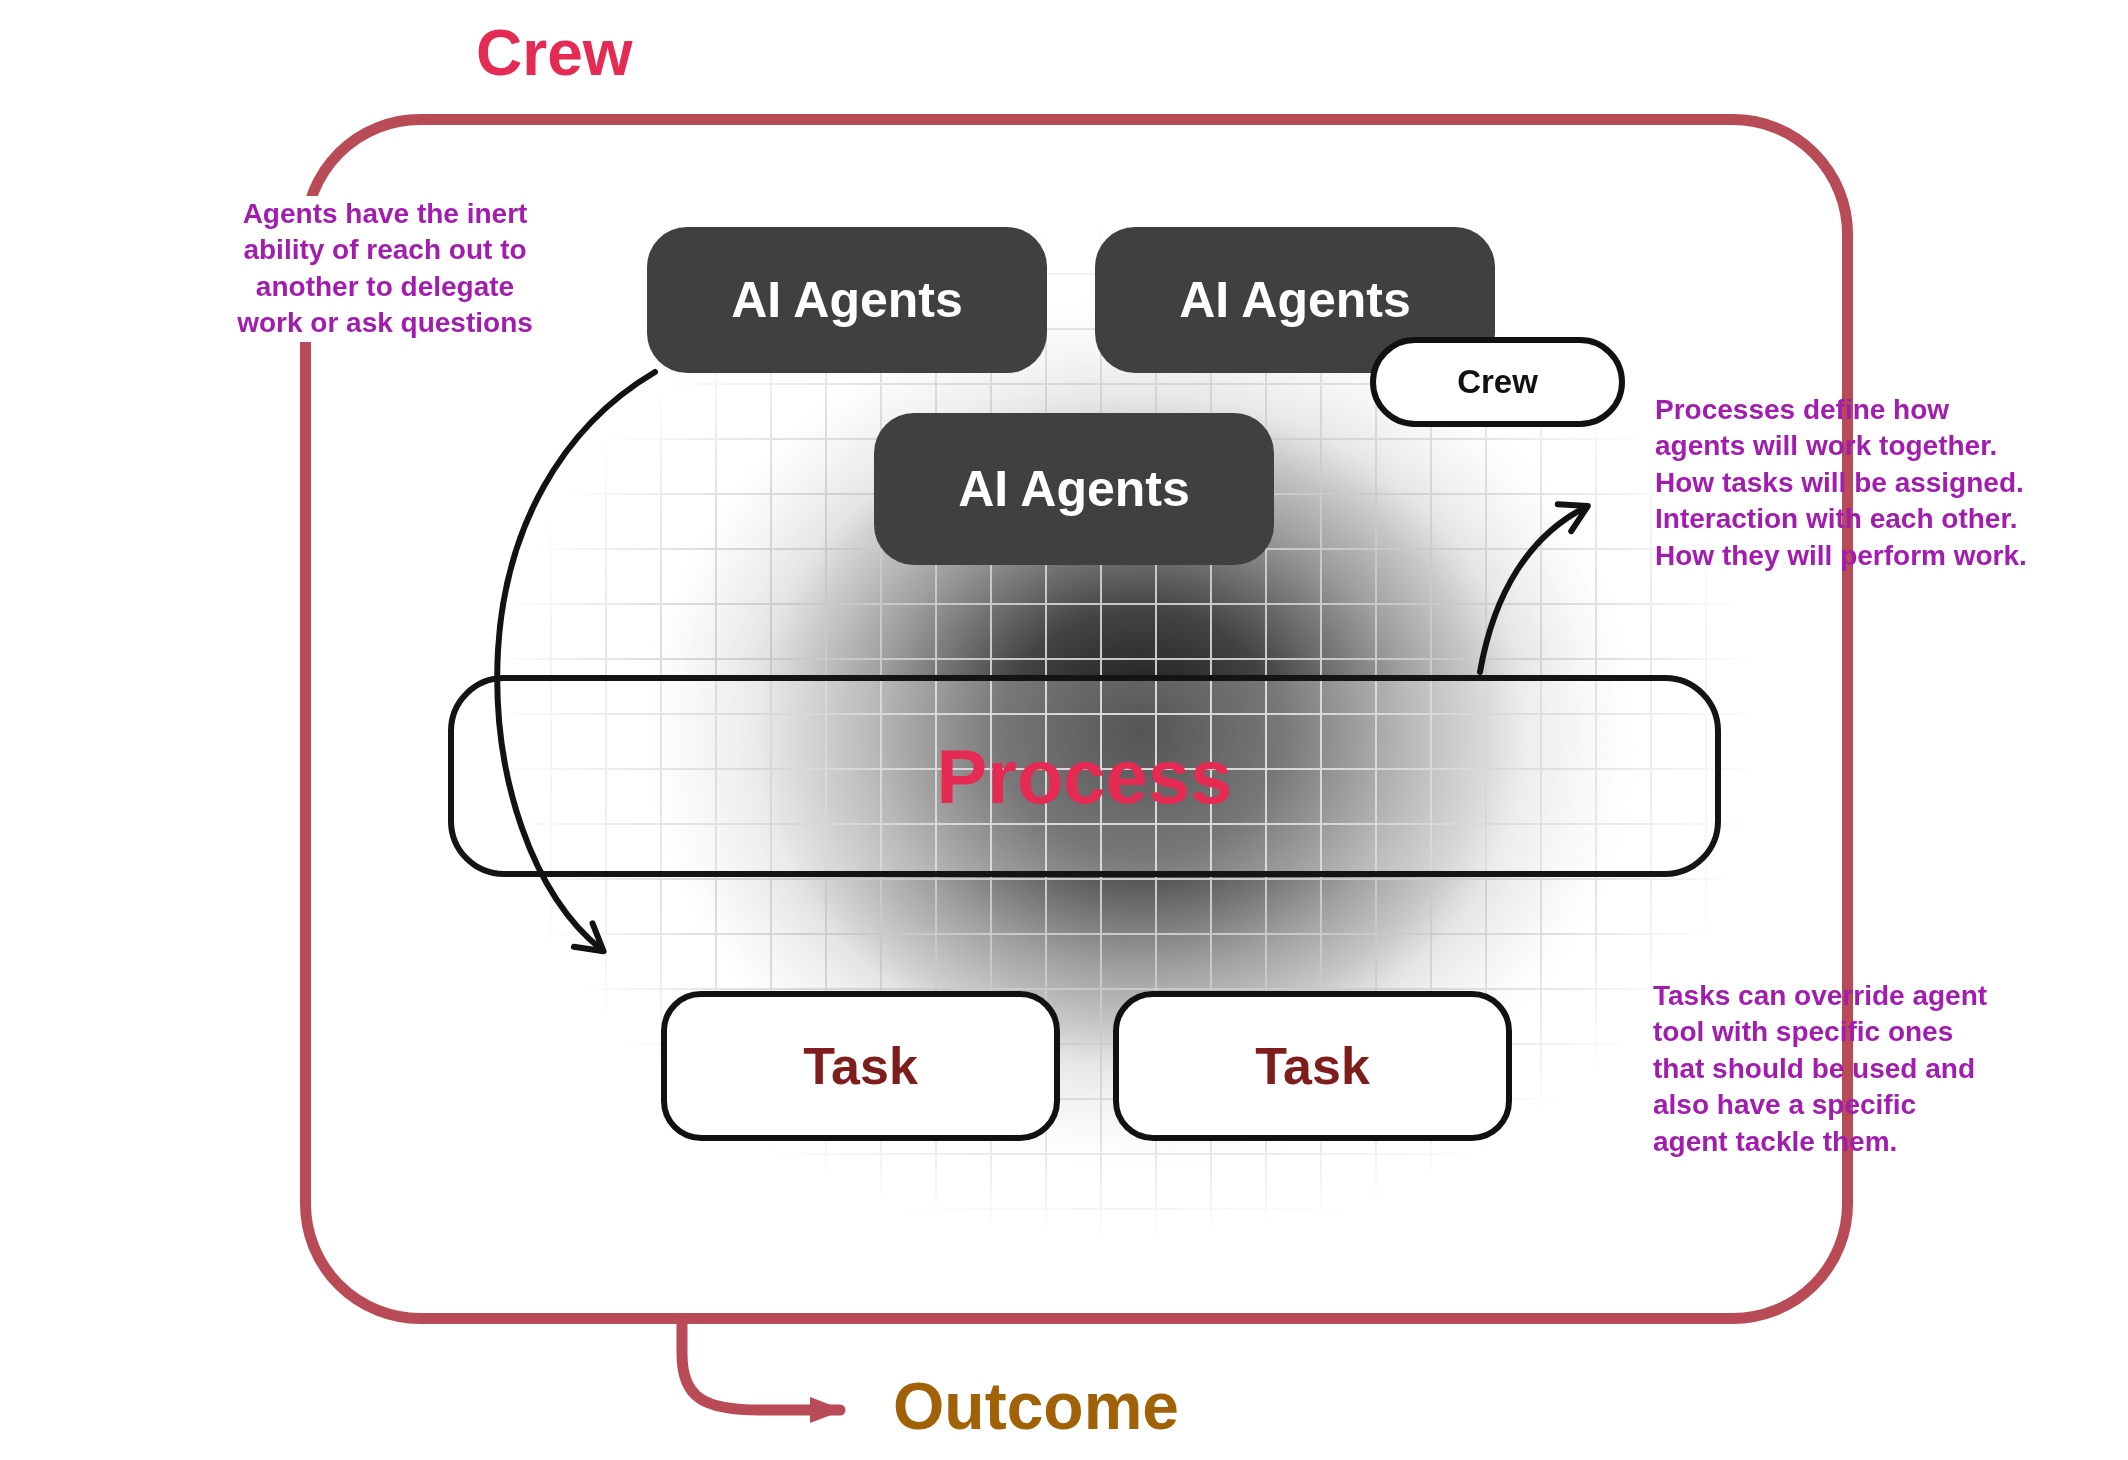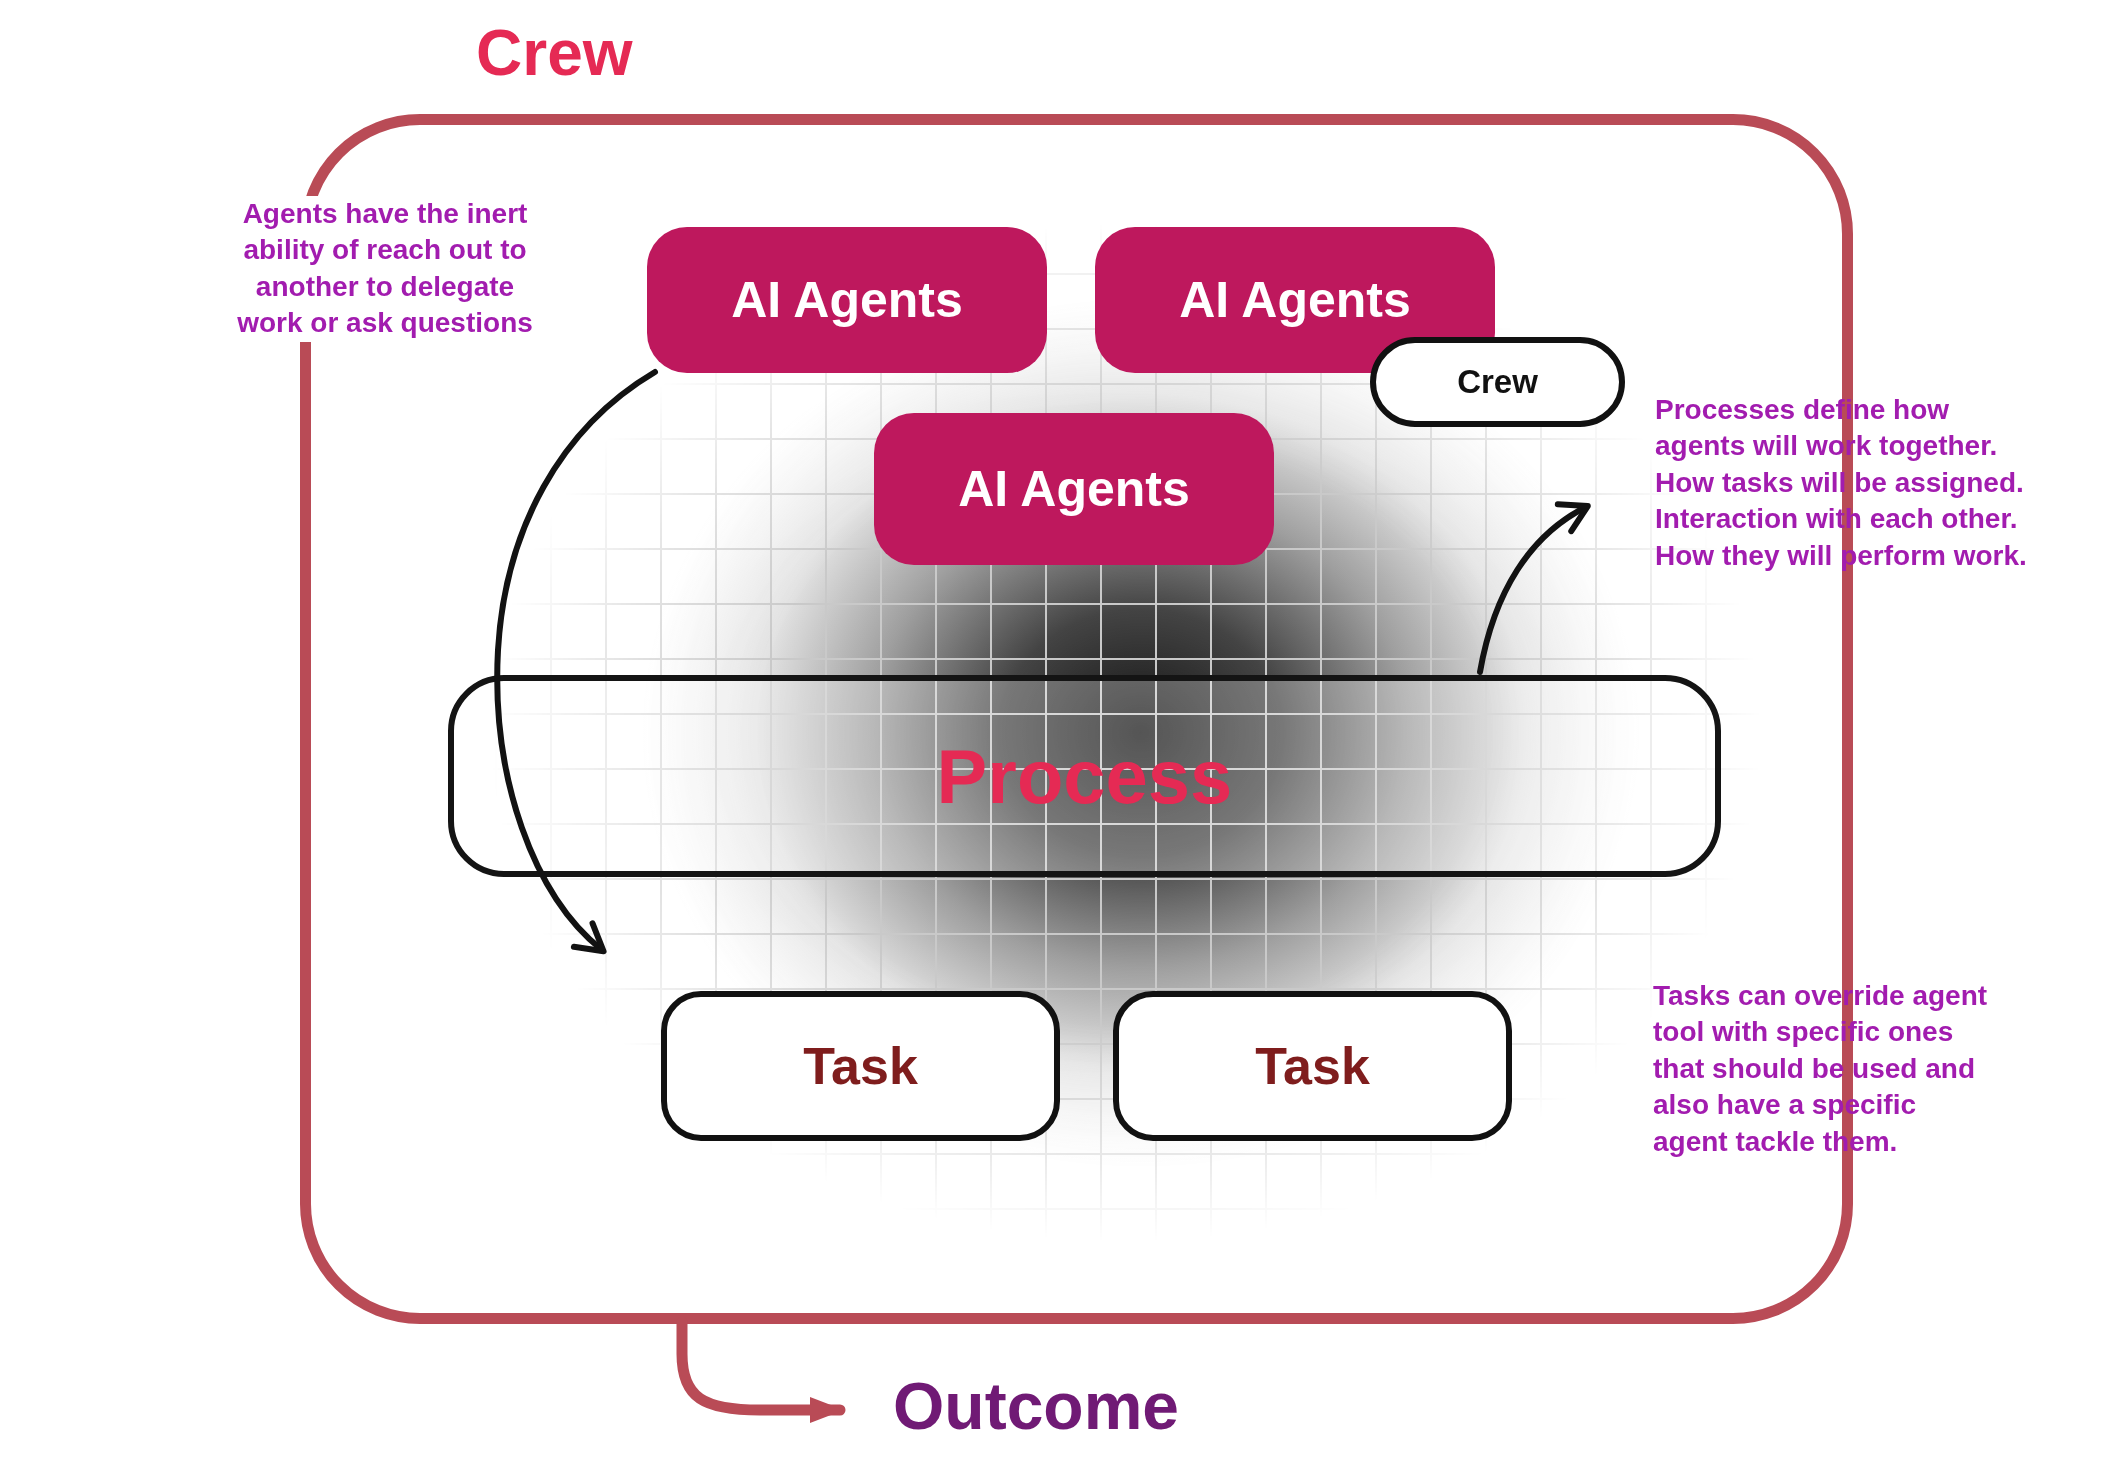--- a/index.html
+++ b/index.html
@@ -26,21 +26,21 @@
 
   .crew-frame{
     position:absolute;left:300px;top:114px;width:1553px;height:1210px;
     border:11px solid #b94b56;border-radius:120px;box-sizing:border-box;z-index:2;
   }
 
   .box{
     position:absolute;display:flex;align-items:center;justify-content:center;
     box-sizing:border-box;z-index:3;font-weight:bold;
   }
-  .black-box{background:#be185d;color:#ffffff;border-radius:40px;font-size:50px;}
+  .black-box{background:#404040;color:#ffffff;border-radius:40px;font-size:50px;}
   .ai-1{left:647px;top:227px;width:400px;height:146px;}
   .ai-2{left:1095px;top:227px;width:400px;height:146px;}
   .ai-3{left:874px;top:413px;width:400px;height:152px;}
 
   .tools-pill{
     left:1370px;top:337px;width:255px;height:90px;z-index:4;
     background:#ffffff;color:#111111;border:6px solid #111111;
     border-radius:46px;font-size:33px;
   }
 
@@ -68,21 +68,21 @@
   .note-left{left:175px;top:196px;width:420px;text-align:center;background:#ffffff;}
   .note-right-top{left:1655px;top:392px;width:490px;text-align:left;}
   .note-right-bottom{left:1653px;top:978px;width:470px;text-align:left;}
 
   .crew-title{
     position:absolute;left:476px;top:16px;z-index:6;
     color:#e52a54;font-size:64px;font-weight:bold;
   }
   .outcome-label{
     position:absolute;left:893px;top:1368px;z-index:6;
-    color:#701a75;font-size:66px;font-weight:bold;
+    color:#a16207;font-size:66px;font-weight:bold;
   }
 </style>
 </head>
 <body>
 
 <div class="grid-bg"></div>
 
 <div class="crew-frame"></div>
 
 <div class="crew-title">Crew</div>

